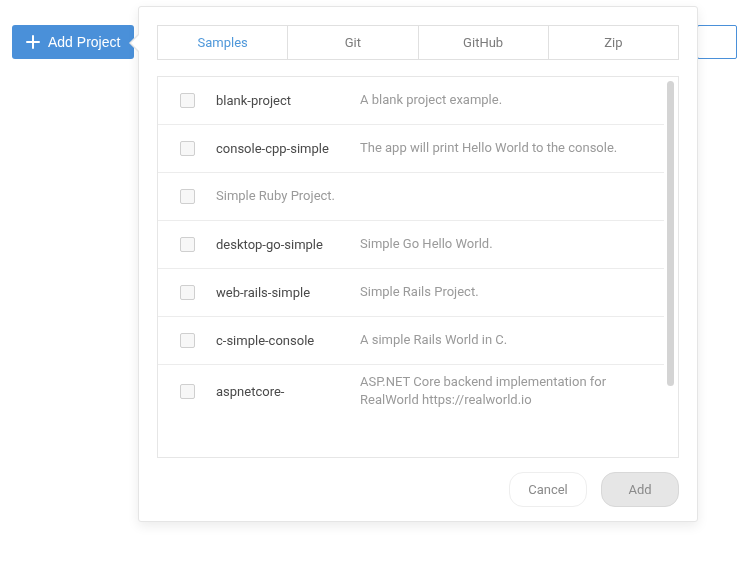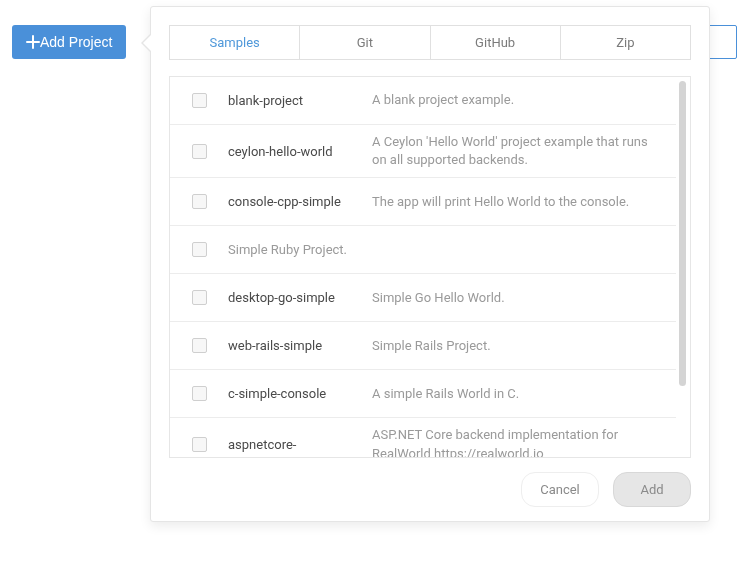--- a/index.html
+++ b/index.html
@@ -21,40 +21,41 @@
     left: 12px;
     background: #4a90d9;
     color: #fff;
     border: none;
     border-radius: 3px;
     padding: 9px 14px;
     font-size: 14px;
     cursor: pointer;
     display: inline-flex;
     align-items: center;
+    gap: 8px;
   }
   .add-project-btn svg { display: block; }
 
   
   .bg-rect {
     position: absolute;
     top: 25px;
     right: 2px;
     width: 40px;
     height: 34px;
     border: 1px solid #4a90d9;
     border-radius: 2px;
     background: #fff;
   }
 
   
   .popover {
     position: absolute;
     top: 6px;
-    left: 150px;
+    left: 138px;
     width: 560px;
     background: #fff;
     border: 1px solid #e5e5e5;
     border-radius: 3px;
     box-shadow: 0 4px 12px rgba(0,0,0,0.08);
     padding: 18px 18px 14px 18px;
   }
   .popover::before {
     content: '';
     position: absolute;
@@ -211,27 +212,20 @@
         <div class="cell-check">
             <div class="chk"></div>
           </div>
         <div class="cell-name">blank-project</div>
         <div class="cell-desc">A blank project example.</div>
       </div>
       <div class="row">
         <div class="cell-check">
             <div class="chk"></div>
           </div>
-        <div class="cell-name">ceylon-hello-world</div>
-        <div class="cell-desc">A Ceylon 'Hello World' project example that runs on all supported backends.</div>
-      </div>
-      <div class="row">
-        <div class="cell-check">
-            <div class="chk"></div>
-          </div>
         <div class="cell-name">console-cpp-simple</div>
         <div class="cell-desc">The app will print Hello World to the console.</div>
       </div>
       <div class="row">
         <div class="cell-check">
             <div class="chk"></div>
           </div>
         <div class="cell-desc">Simple Ruby Project.</div>
       </div>
       <div class="row">

